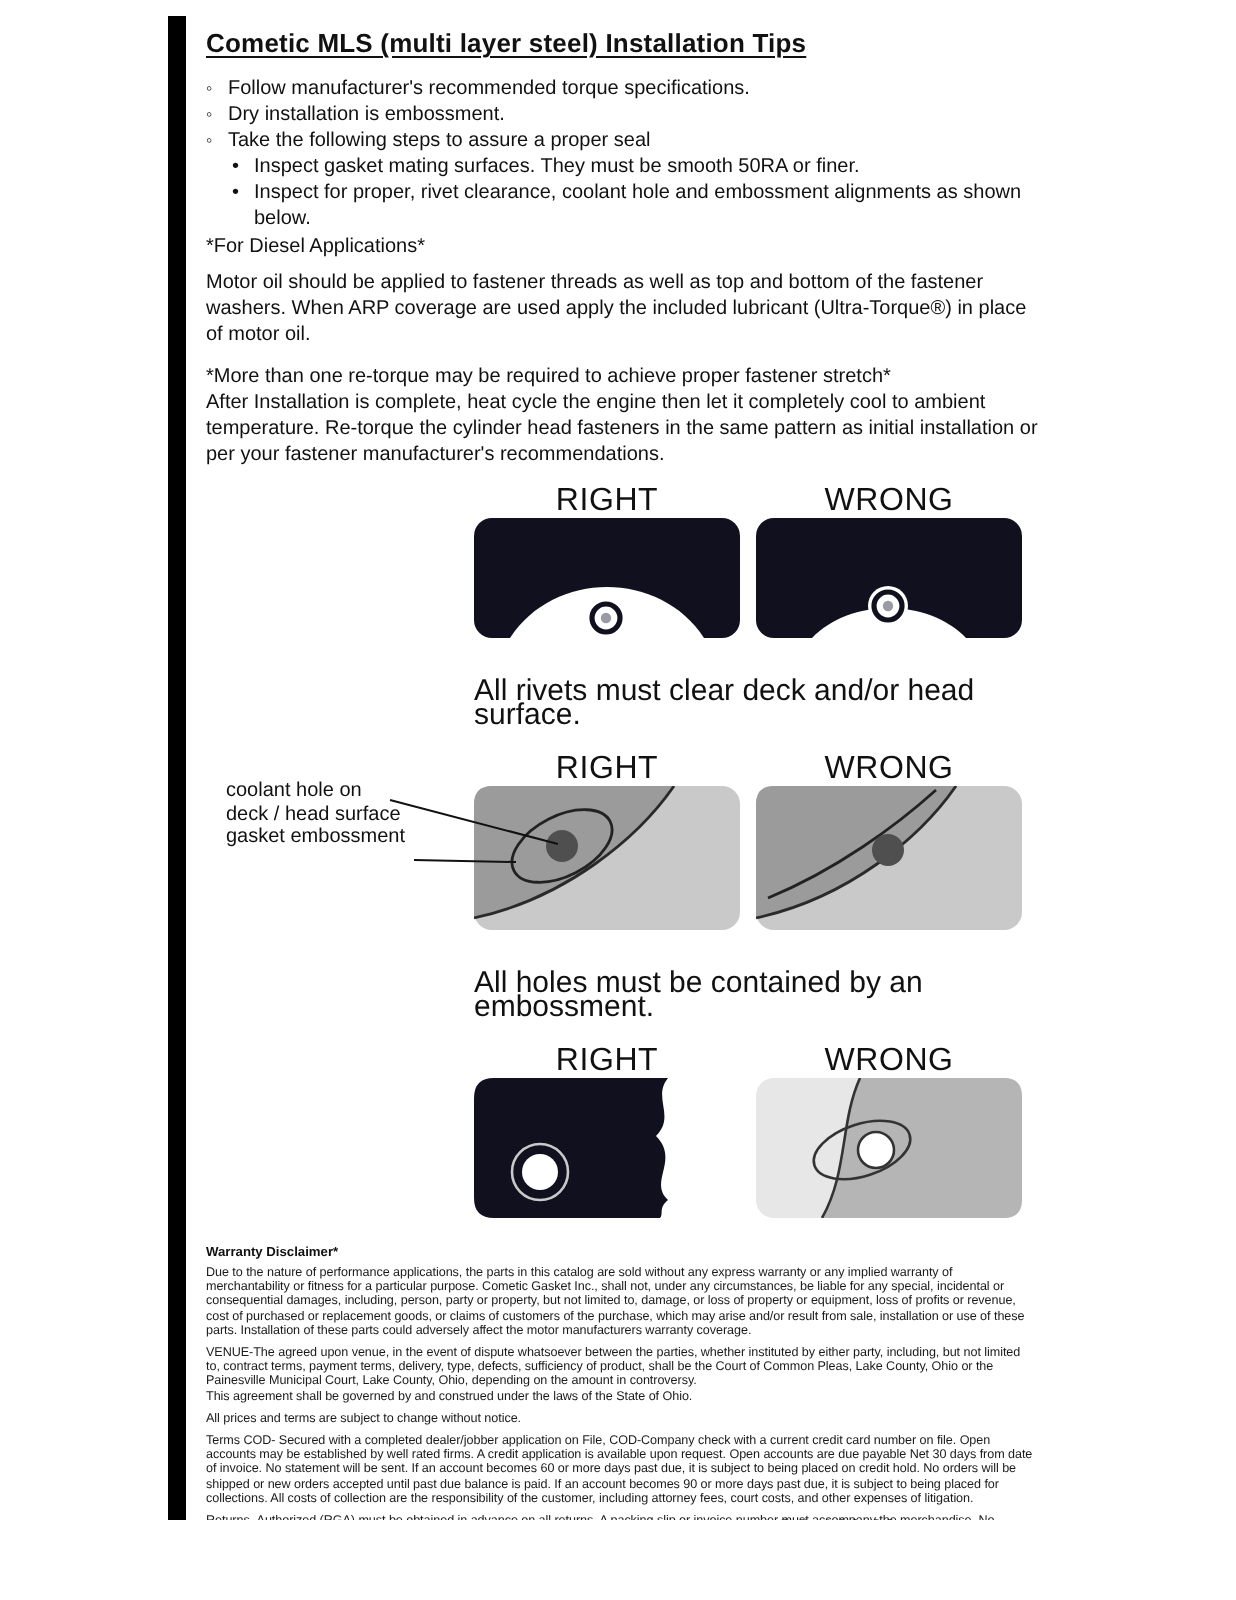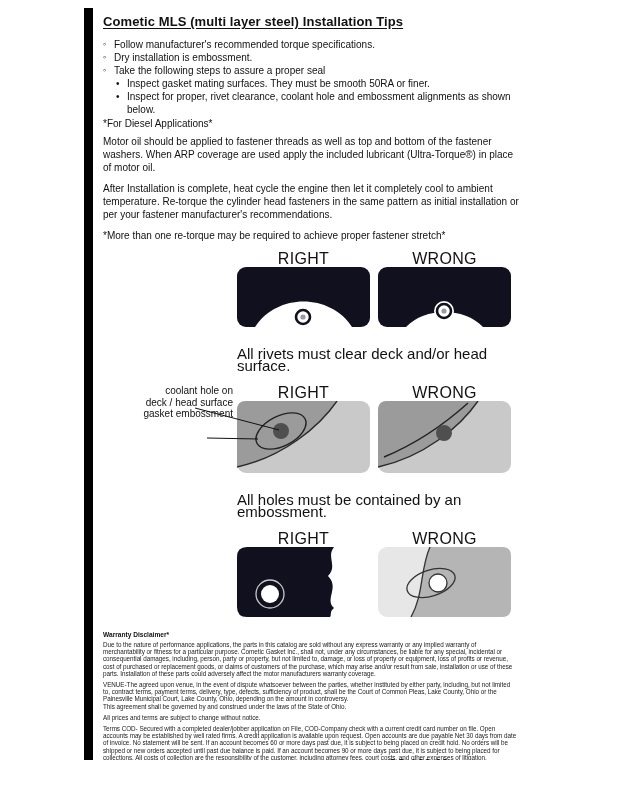--- a/index.html
+++ b/index.html
@@ -18,21 +18,21 @@
   .note { margin-bottom:0; }
   .diagrams { margin-top:8px; margin-left:134px; width:274px; }
   .dg-row { margin-top:12px; }
   .dg-row:first-child { margin-top:0; }
   .dg-headers { display:flex; gap:8px; }
   .dg-headers .dg-h { width:133px; text-align:center; font-size:16px; line-height:17px; letter-spacing:0.3px; }
   .dg-panels { display:flex; gap:8px; }
   .dg-caption { font-size:15px; margin-top:21px; line-height:12px; }
   .cap-narrow { width:240px; }
   .row2 { position:relative; }
-  .row2-labels { position:absolute; left:-124px; top:1px; width:120px; font-size:10px; line-height:11.5px;text-align:right; }
+  .row2-labels { position:absolute; left:-124px; top:14px; width:120px; font-size:10px; line-height:11.5px; }
   .r2l { white-space:pre-line; }
   .r2l2 { margin-top:0; }
   .connectors { position:absolute; left:-128px; top:0; pointer-events:none; }
   .warranty { margin-top:14px; width:414px; }
   .w-h { font-size:6.6px; font-weight:bold; margin-bottom:3px; }
   .w-p { font-size:6.3px; line-height:7.2px; margin-bottom:4px; white-space:pre-line; letter-spacing:-0.03px; color:#1a1a1a; }
   .footer { position:absolute; left:388px; top:757px; font-size:12px; letter-spacing:0.2px; }
 </style>
 </head>
 <body>
@@ -61,22 +61,22 @@
         <span>Inspect gasket mating surfaces.  They must be smooth 50RA or finer.</span>
       </div>
       <div class="tip sub">
         <span class="marker">•</span>
         <span>Inspect for proper, rivet clearance, coolant hole and embossment alignments as shown below.</span>
       </div>
     </div>
 
     <div class="diesel-h">*For Diesel Applications*</div>
     <p class="para">Motor oil should be applied to fastener threads as well as top and bottom of the fastener washers. When ARP coverage are used apply the included lubricant (Ultra-Torque®) in place of motor oil.</p>
+    <p class="para note">*More than one re-torque may be required to achieve proper fastener stretch*</p>
     <p class="para">After Installation is complete, heat cycle the engine then let it completely cool to ambient temperature. Re-torque the cylinder head fasteners in the same pattern as initial installation or per your fastener manufacturer's recommendations.</p>
-    <p class="para note">*More than one re-torque may be required to achieve proper fastener stretch*</p>
 
     <div class="diagrams">
 
       <div class="dg-row">
         <div class="dg-headers">
           <span class="dg-h">RIGHT</span>
           <span class="dg-h">WRONG</span>
         </div>
         <div class="dg-panels">
           <svg width="133" height="60" viewBox="0 0 133 60">

